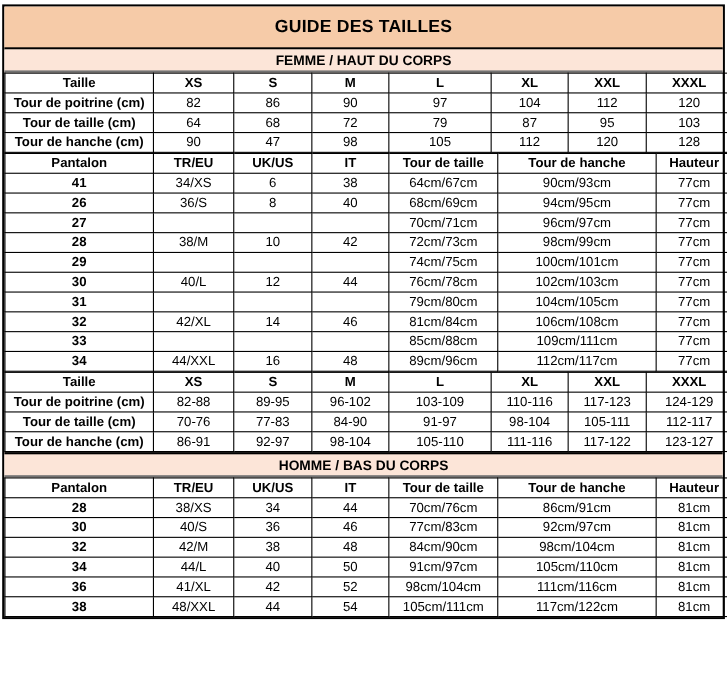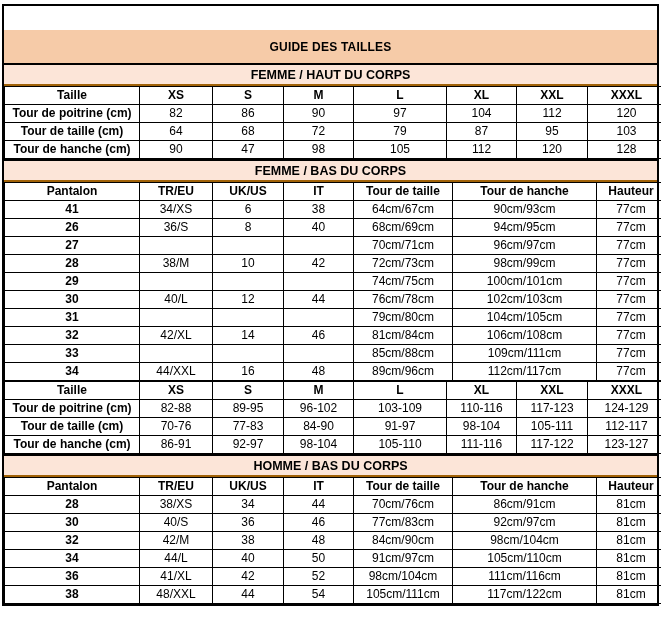--- a/index.html
+++ b/index.html
@@ -16,33 +16,32 @@
   .sheet {
     width: 653px;
     margin: 4px 2px 0 2px;
     border: 2px solid #000000;
     background: #ffffff;
   }
   .title-bar {
     background: #F6CBA8;
     text-align: center;
     font-weight: bold;
-    font-size: 12px;
+    font-size: 16px;
     letter-spacing: 0.2px;
     padding: 10px 0 9px 0;
     border-bottom: 2px solid #000000;
-    margin-top: 24px;
   }
   .sec-heading {
     background: #FCE5D8;
     text-align: center;
     font-weight: bold;
     font-size: 12.5px;
     padding: 3px 0 2px 0;
-    border-bottom: 2px solid #a16207;
+    border-bottom: 2px solid #737373;
   }
   .section + .section .sec-heading {
     border-top: 2px solid #000000;
   }
   table.grid {
     border-collapse: collapse;
     table-layout: fixed;
     width: 100%;
   }
   table.grid th, table.grid td {
@@ -119,21 +118,20 @@
               <td>98</td>
               <td>105</td>
               <td>112</td>
               <td>120</td>
               <td>128</td>
             </tr>
           </tbody>
         </table>
       </div>
       <div class="section">
-        <div class="sec-heading">FEMME / BAS DU CORPS</div>
         <table class="grid">
           <colgroup>
             <col style="width: 135px;">
             <col style="width: 73px;">
             <col style="width: 71px;">
             <col style="width: 70px;">
             <col style="width: 99px;">
             <col style="width: 144px;">
             <col style="width: 69px;">
           </colgroup>

